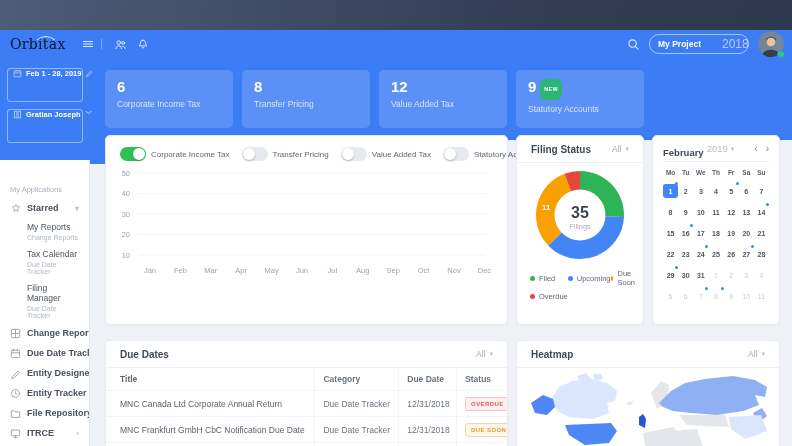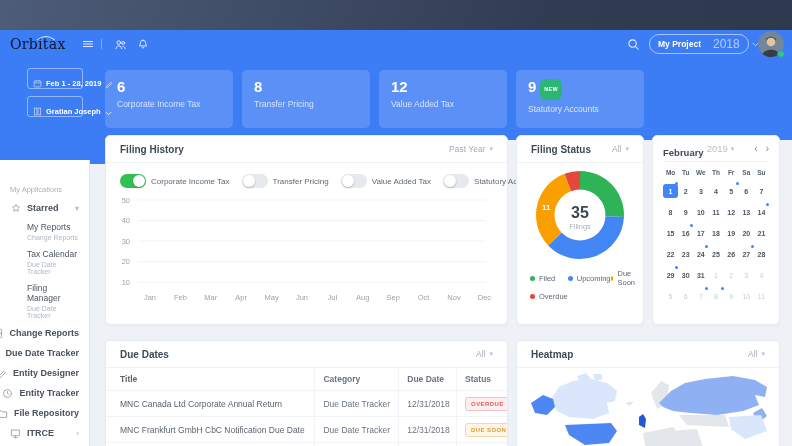--- a/index.html
+++ b/index.html
@@ -18,45 +18,45 @@
   .logo-arc { position:absolute; top:-1px; left:26px; }
   .nav-icon { display:flex; align-items:center; justify-content:center; opacity:.85; }
   .hamburger { margin-left:20px; }
   .nav-items { display:flex; margin-left:14px; }
   .nav-item { padding:0 9px; font-size:9px; color:rgba(255,255,255,.72); line-height:28px; cursor:pointer; }
   .nav-item.active { color:#fff; font-weight:bold; }
   .nav-divider { width:1px; height:10px; background:rgba(255,255,255,.35); margin:0 7px; }
   .nav-ic-btn { margin:0 5px; }
   .nav-right { margin-left:auto; display:flex; align-items:center; gap:9px; }
   .project-pill { width:100px; height:20px; border:1px solid rgba(255,255,255,.55); border-radius:10px;
-    display:flex; align-items:center; padding:0 8px; gap:12px; cursor:pointer; }
+    display:flex; align-items:center; padding:0 8px; gap:21px; cursor:pointer; }
   .proj-name { font-size:8.5px; color:#fff; font-weight:bold; white-space:nowrap; }
   .proj-year { font-size:12px; color:rgba(255,255,255,.6); }
   .proj-chev { margin-left:auto; display:flex; }
   .avatar { position:relative; width:26px; height:26px; border-radius:50%; overflow:visible; cursor:pointer; }
   .avatar svg { border-radius:50%; display:block; }
   .status-dot { position:absolute; right:-1px; bottom:-1px; width:8px; height:8px; border-radius:50%;
     background:#2ecc71; border:1.5px solid #3c7df6; }
 
   
   .content { position:absolute; top:58px; left:0; width:792px; height:388px; background:#eef1f5; overflow:hidden; }
   .hero { position:absolute; top:0; left:0; width:792px; height:82px; background:#3c7df6; }
   .hero-left { position:absolute; top:0; left:0; width:105px; height:106px; background:#3c7df6; }
 
   
   .sidebar { position:absolute; top:0; left:0; width:90px; height:388px; }
   .sidebar-top { height:102px; padding:10px 7px 0; }
-  .ctx-pill { height:21px; border:1px solid rgba(255,255,255,.45); border-radius:3px; display:flex;
-    align-items:flex-end; gap:4px; padding:0 5px; margin-bottom:7px; cursor:pointer;margin-left:20px; }
+  .ctx-pill { height:34px; border:1px solid rgba(255,255,255,.45); border-radius:3px; display:flex;
+    align-items:flex-start; gap:4px; padding:0 5px; margin-bottom:7px; cursor:pointer; }
   .ctx-label { font-size:7.5px; font-weight:bold; color:#fff; white-space:nowrap; }
   .ctx-right { margin-left:auto; display:flex; opacity:.8; }
   .sidebar-body { background:#fff; border-right:1px solid #e4e8ee; height:286px; padding:18px 0; overflow:hidden; }
   .side-section { padding:7px 10px 4px; font-size:7.5px; color:#a8b1bc; }
   .side-item { height:20px; display:flex; align-items:center; gap:6px; padding:0 10px; font-size:9px;
-    font-weight:bold; color:#47515d; cursor:pointer; white-space:nowrap;justify-content:flex-end; }
+    font-weight:bold; color:#47515d; cursor:pointer; white-space:nowrap; }
   .side-item .chev { margin-left:auto; color:#b9c1cb; font-size:8px; }
   .side-ic { display:flex; width:11px; justify-content:center; }
   .sub { padding:4px 10px 4px 27px; cursor:pointer; }
   .sub .t { font-size:8.5px; color:#4c565f; }
   .sub .a { font-size:7px; color:#b0b8c2; margin-top:2px; }
 
   
   .main { position:absolute; left:105px; top:12px; width:676px; }
   .cards-row { position:absolute; top:0; left:0; display:flex; gap:9px; }
   .stat-card { width:128px; height:58px; border-radius:5px; background:rgba(255,255,255,.16);
@@ -321,27 +321,20 @@
             <div class="stat-label">Value Added Tax</div>
           </div>
           <div class="stat-card">
             <div class="stat-value">9<span class="badge-new">NEW</span></div>
             <div class="stat-label">Statutory Accounts</div>
           </div>
         </div>
 
       <div class="row2">
         <section class="panel fh">
-          <div class="panel-head">
-            <span class="panel-title">Filing History</span>
-            <span class="panel-filter">
-              <span>Past Year</span>
-              <span class="chev-g">▾</span>
-            </span>
-          </div>
           <div class="toggles" id="toggles">
               <span class="tg">
                 <span class="tpill on">
                   <span class="knob"></span>
                 </span>
                 <span class="tlabel">Corporate Income Tax</span>
               </span>
               <span class="tg">
                 <span class="tpill">
                   <span class="knob"></span>

